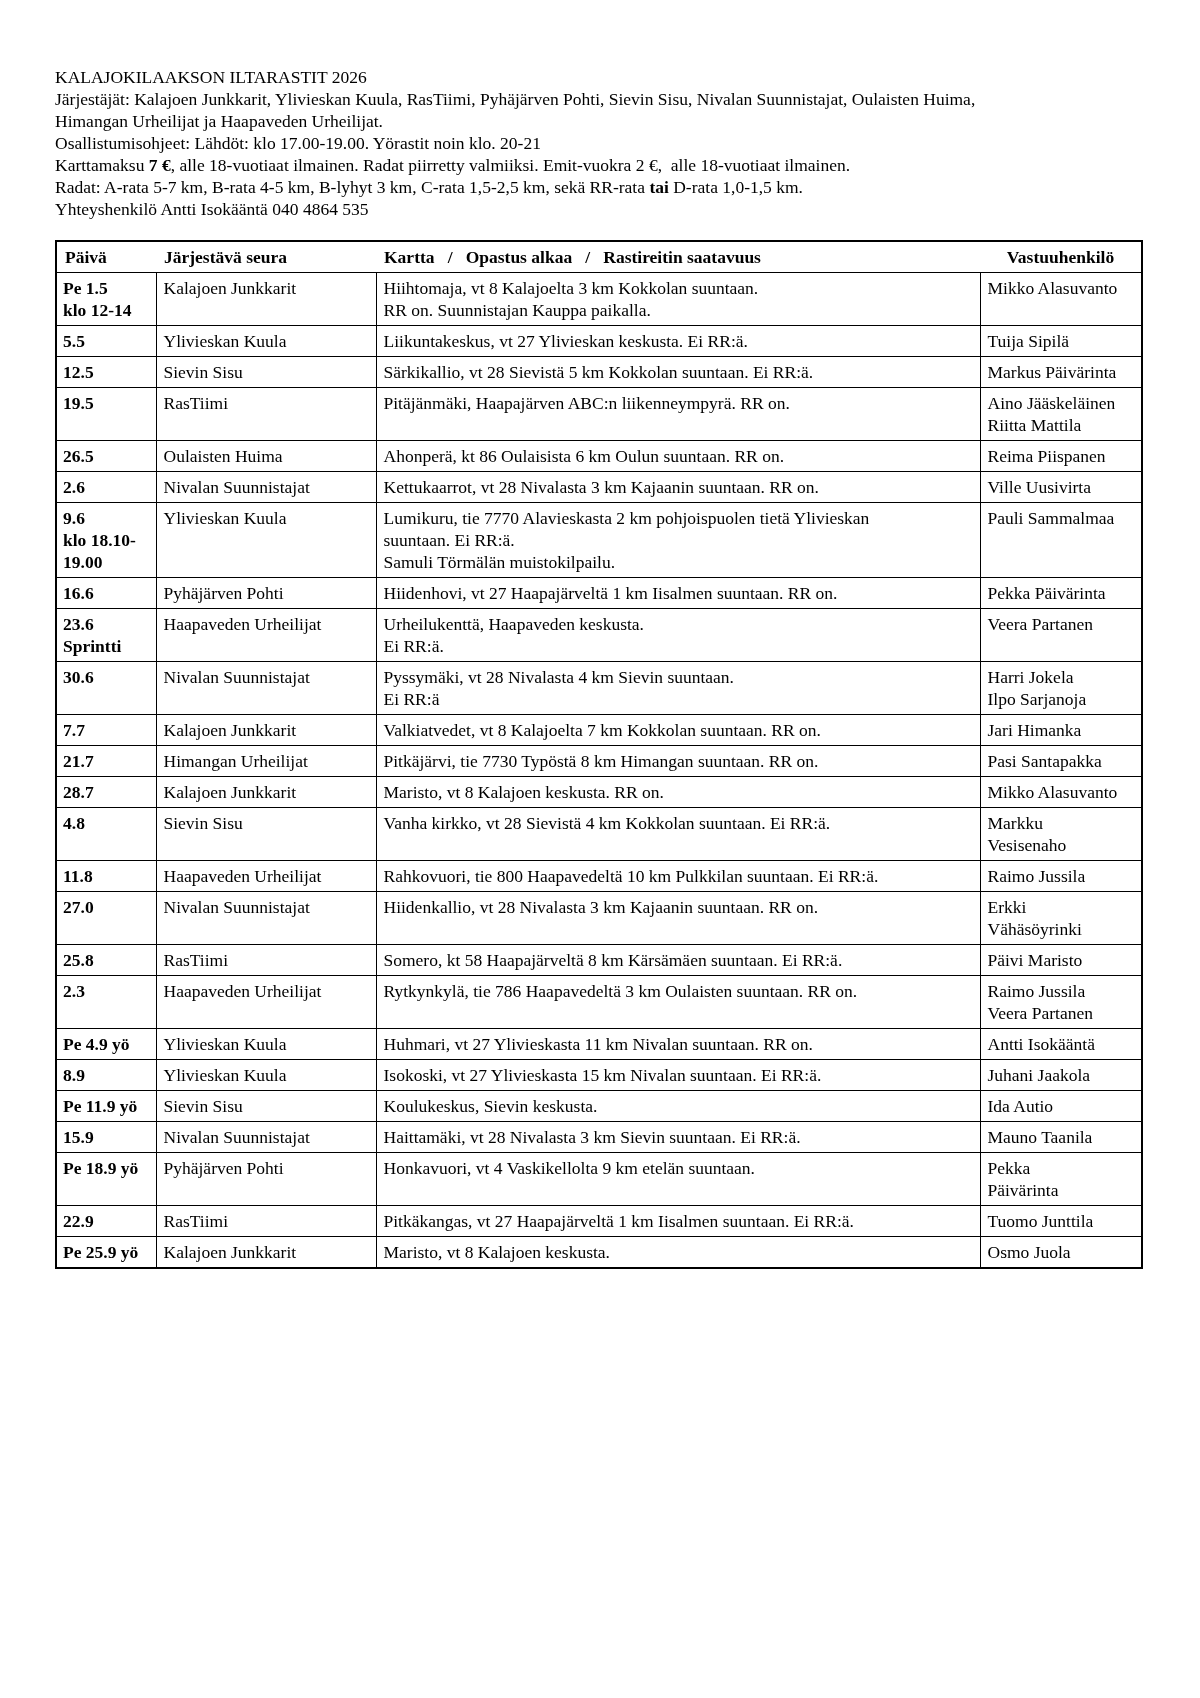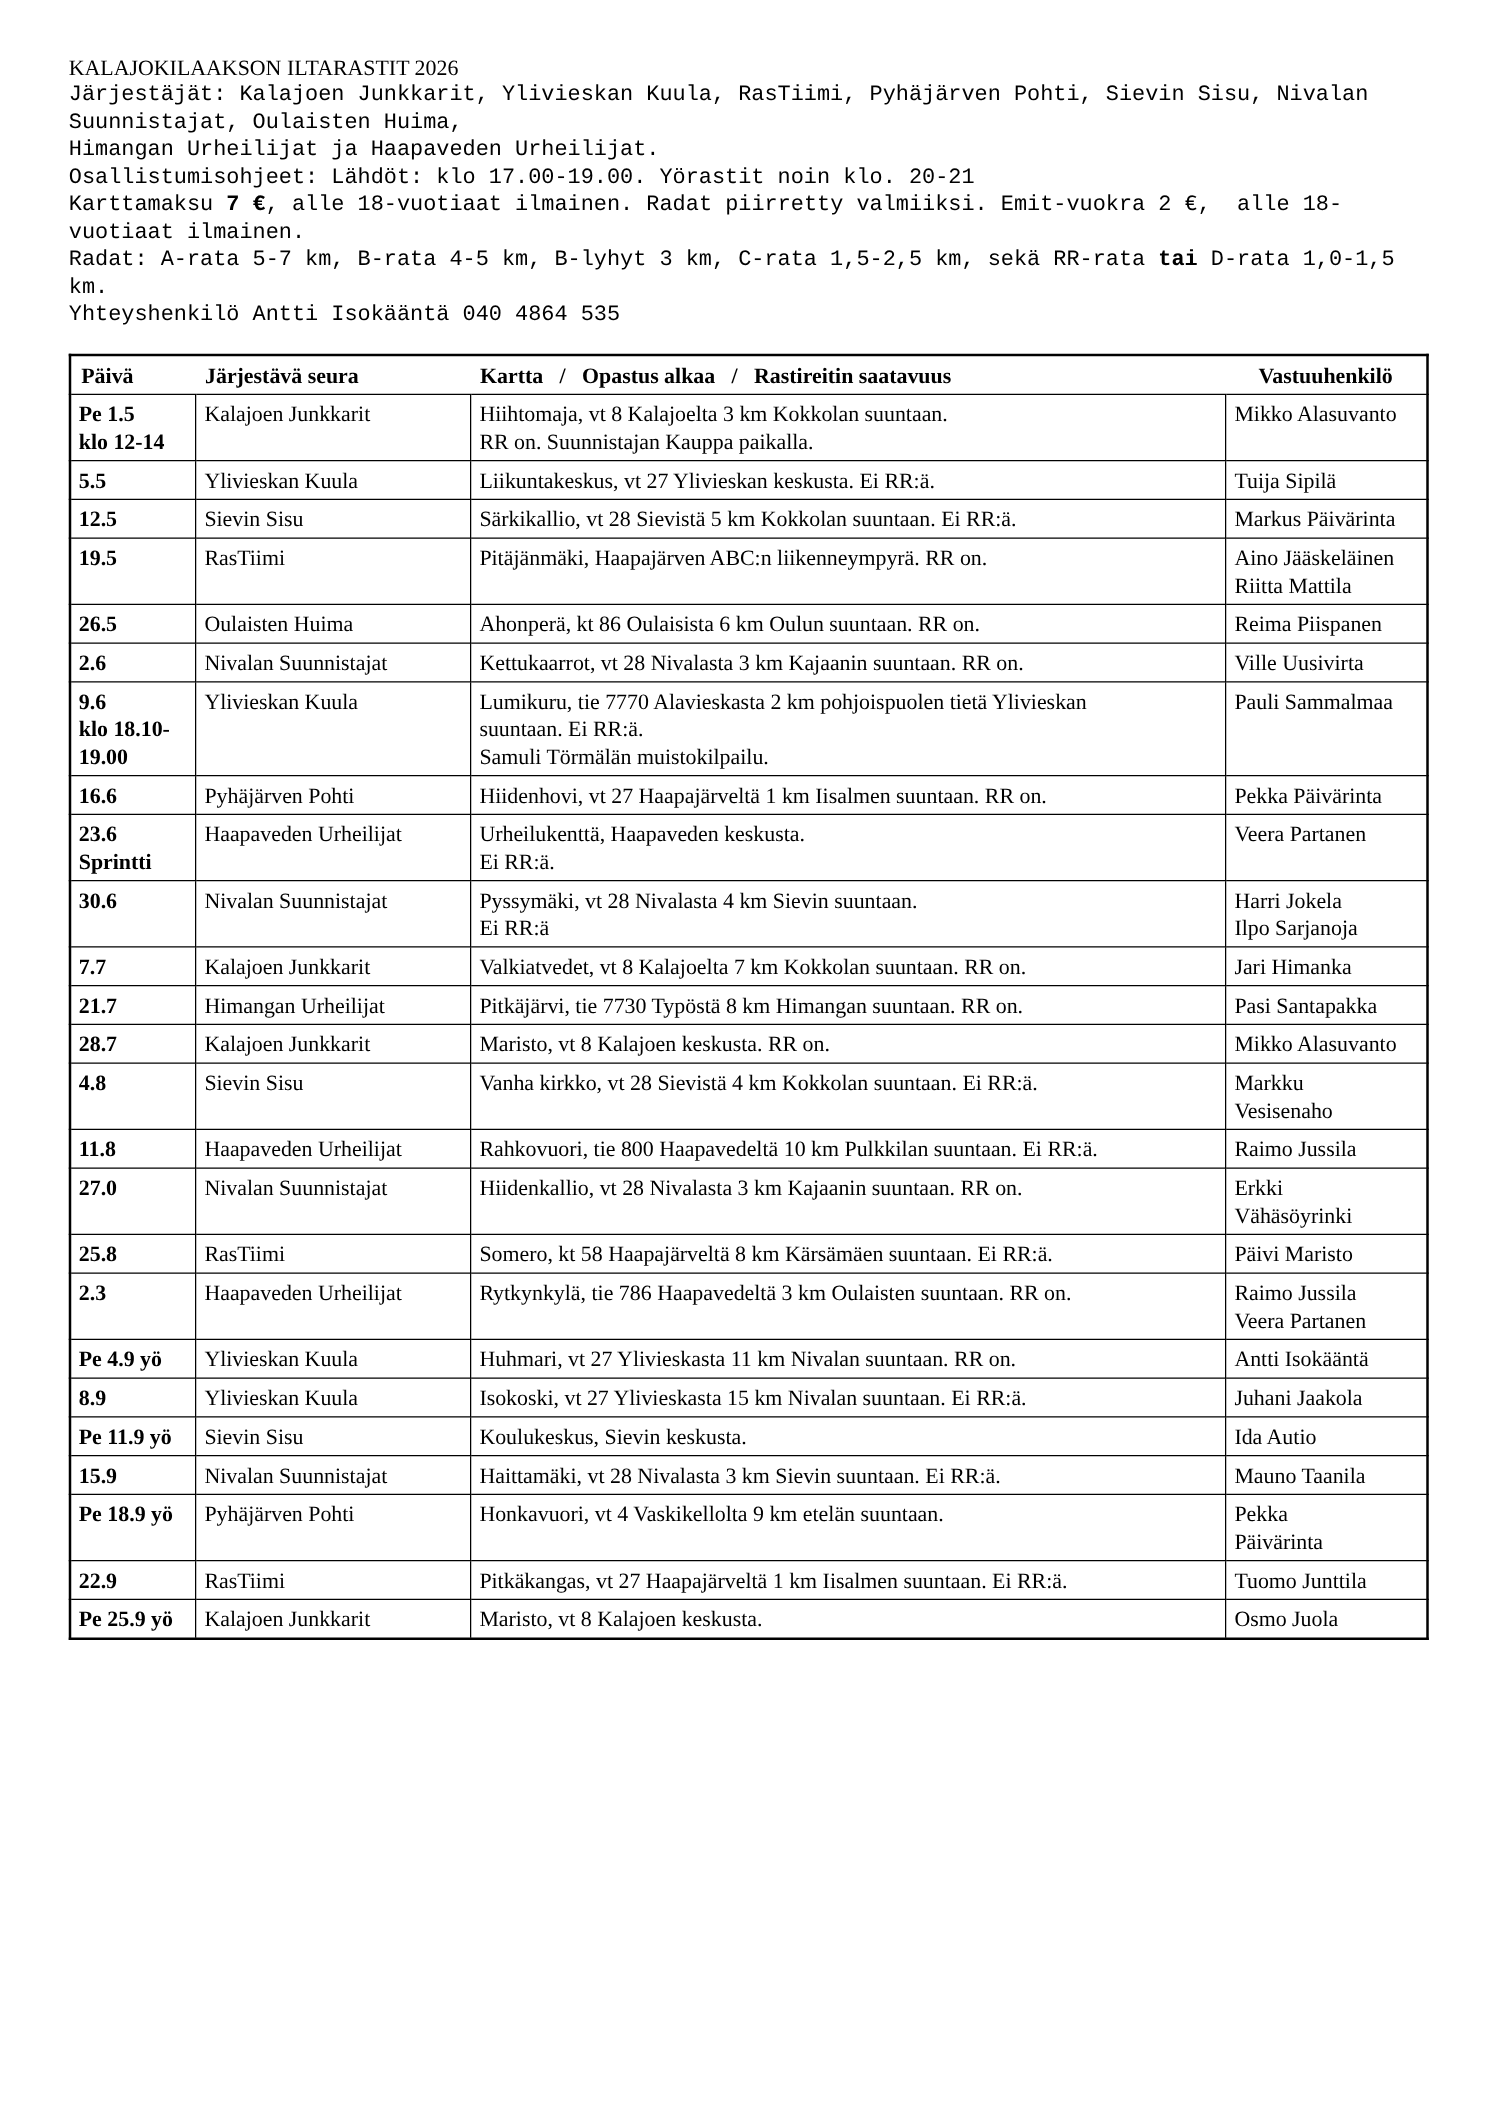--- a/index.html
+++ b/index.html
@@ -10,32 +10,31 @@
   }
   body {
     width: 1200px;
     height: 1698px;
     overflow: hidden;
     font-family: "Liberation Serif", "DejaVu Serif", serif;
     font-size: 17.5px;
     line-height: 22px;
   }
   .page {
-    padding: 43px 55px 0 55px;
+    padding: 66px 55px 0 55px;
   }
   .doc-title {
     font-size: 17.5px;
     font-weight: normal;
     margin: 0;
     line-height: 22px;
   }
   .intro {
     margin: 0;
     white-space: pre-wrap;
-    font-family: Liberation Mono, monospace;
   }
   table.events {
     border-collapse: collapse;
     table-layout: fixed;
     width: 1086px;
     margin-top: 20px;
     border: 2px solid #000000;
   }
   table.events th {
     font-weight: bold;

